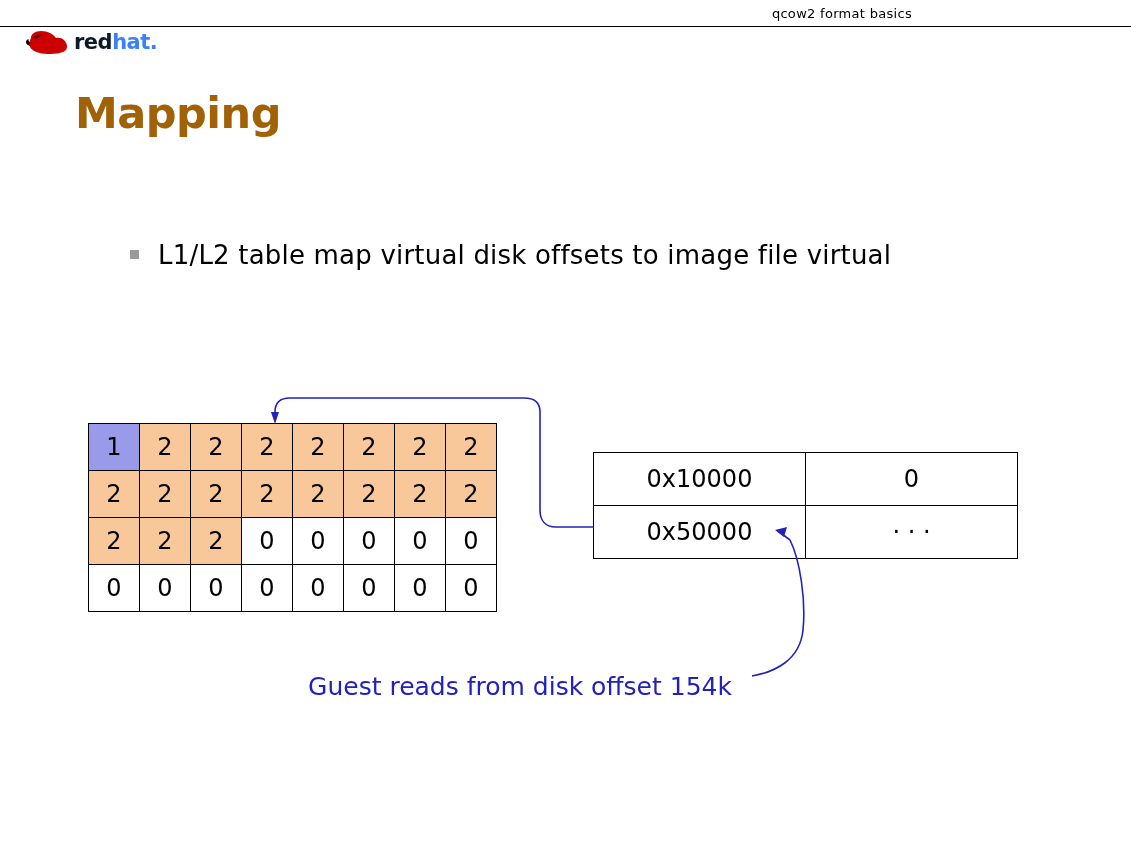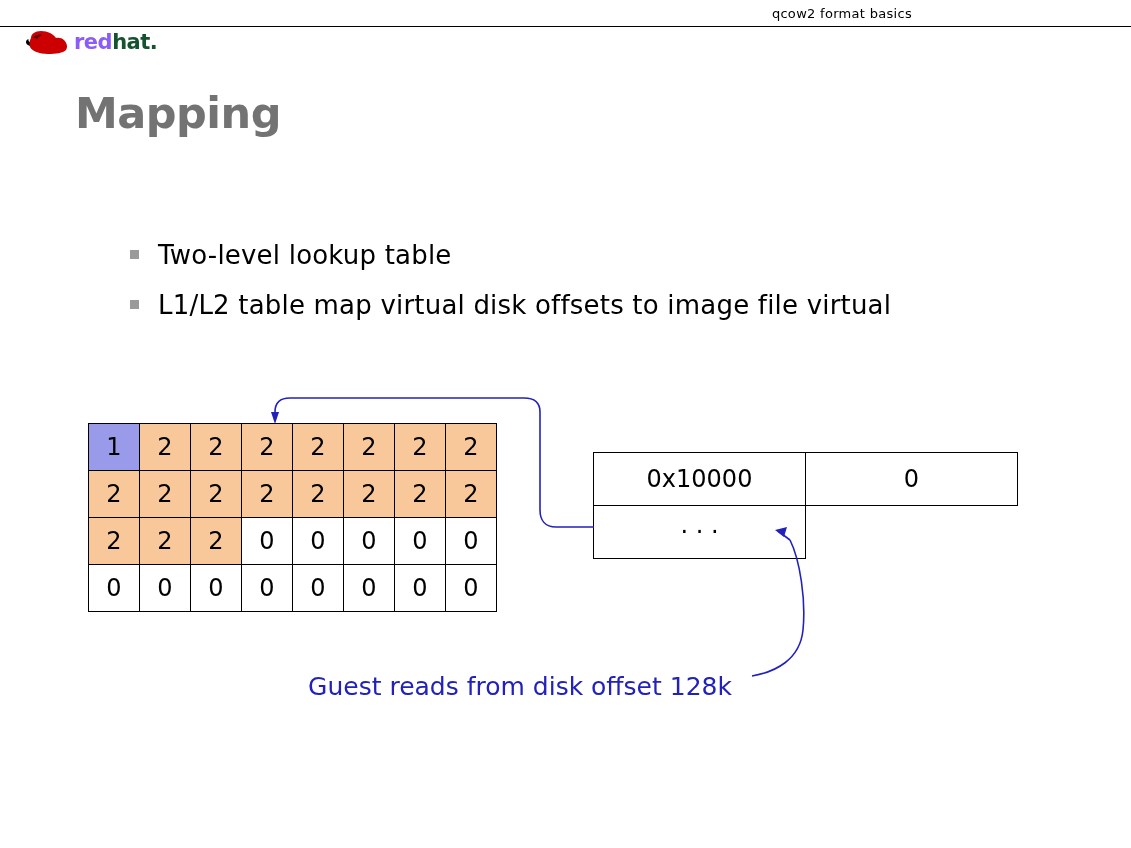--- a/index.html
+++ b/index.html
@@ -56,31 +56,31 @@
   }
   .logo-text {
     position: absolute;
     left: 48px;
     top: 4px;
     font-size: 21px;
     font-weight: bold;
     font-family: "DejaVu Sans", sans-serif;
     letter-spacing: -0.5px;
   }
-  .logo-red { color: #8b5cf6; }
-  .logo-black { color: #14532d; }
+  .logo-red { color: #0f172a; }
+  .logo-black { color: #3b82f6; }
 
   
   .slide-title {
     position: absolute;
     left: 75px;
     top: 88px;
     font-size: 43px;
     font-weight: bold;
-    color: #737373;
+    color: #a16207;
     font-family: "DejaVu Sans", sans-serif;
     letter-spacing: -0.5px;
   }
 
   
   .bullets {
     position: absolute;
     left: 130px;
     top: 230px;
     width: 900px;
@@ -188,21 +188,20 @@
       <path d="M7 7.5 C9 5 13 4 16 5 C14 6 12 7 11 9 C9.5 8.2 8 7.7 7 7.5 Z" fill="#000000" opacity="0.55"></path>
     </svg>
     <div class="logo-text"><span class="logo-red">red</span><span class="logo-black">hat.</span></div>
   </div>
 
   <div class="slide-title">Mapping</div>
 
   <div class="bullets">
     <div class="bullet">
       <span class="marker"></span>
-      <span>Two-level lookup table</span>
     </div>
     <div class="bullet">
       <span class="marker"></span>
       <span>L1/L2 table map virtual disk offsets to image file virtual</span>
     </div>
   </div>
 
   <div class="grid">
     <div class="grid-row">
       <div class="cell blue">1</div>
@@ -245,31 +244,32 @@
       <div class="cell">0</div>
     </div>
   </div>
 
   <div class="l1table">
     <div class="l1row">
       <div class="l1cell left">0x10000</div>
       <div class="l1cell right">0</div>
     </div>
     <div class="l1row">
+      <div class="l1cell left">0x50000</div>
       <div class="l1cell right">· · ·</div>
     </div>
   </div>
 
   <svg class="arrows">
 
     <path d="M 594 527 L 556 527 C 545 527 540 520 540 510 L 540 412 C 540 402 534 398 524 398 L 290 398 C 280 398 275 403 275 412 L 275 420" fill="none" stroke="#2222bb" stroke-width="1.6"></path>
     <polygon points="275,424 271,412 279,412" fill="#2222bb"></polygon>
 
     <path d="M 752 676 C 775 672 800 660 803 630 C 806 600 800 560 790 540" fill="none" stroke="#2222bb" stroke-width="1.6"></path>
     <path d="M 790 540 L 778 531" fill="none" stroke="#2222bb" stroke-width="1.6"></path>
     <polygon points="775,530 787,527 784,537" fill="#2222bb"></polygon>
   </svg>
 
   <div class="caption">
-    <div>Guest reads from disk offset 128k</div>
+    <div>Guest reads from disk offset 154k</div>
   </div>
 
 </div>
 
 </body></html>

